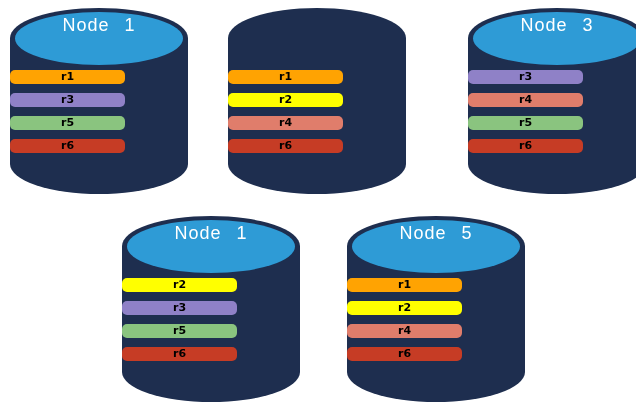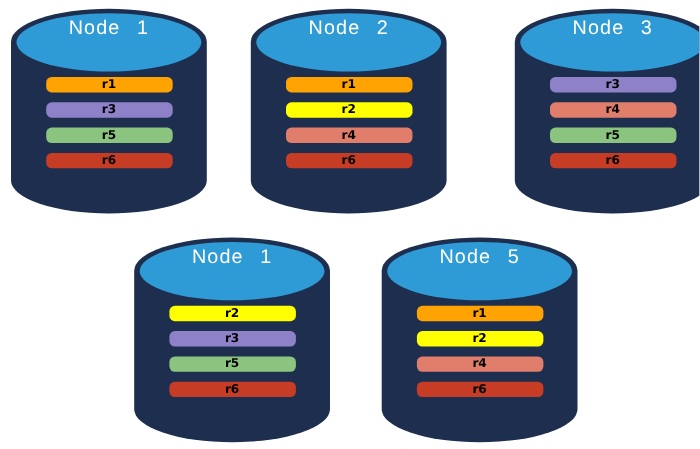--- a/index.html
+++ b/index.html
@@ -41,21 +41,21 @@
     padding-top: 3px;
     white-space: nowrap;
   }
   .bars {
     position: absolute;
     top: 62px;
     left: 0;
     right: 0;
     display: flex;
     flex-direction: column;
-    align-items: center;
+    align-items: flex-start;
     gap: 9px;
   }
   .bar {
     width: 115px;
     height: 14px;
     border-radius: 5px;
     font-family: "DejaVu Sans", sans-serif;
     font-weight: bold;
     font-size: 11px;
     line-height: 14px;
@@ -80,23 +80,20 @@
     </div>
     <div class="bars">
       <div class="bar" style="background: rgb(255, 163, 2);">r1</div>
       <div class="bar" style="background: rgb(143, 129, 199);">r3</div>
       <div class="bar" style="background: rgb(138, 196, 127);">r5</div>
       <div class="bar" style="background: rgb(198, 60, 37);">r6</div>
     </div>
   </div>
 
   <div class="cyl pos-n2" style="background: rgb(30, 46, 79);">
-    <div class="cyl-top" style="background: rgb(46, 155, 214);">
-      <span class="node-label">Node 2</span>
-    </div>
     <div class="bars">
       <div class="bar" style="background: rgb(255, 163, 2);">r1</div>
       <div class="bar" style="background: rgb(255, 255, 0);">r2</div>
       <div class="bar" style="background: rgb(224, 125, 107);">r4</div>
       <div class="bar" style="background: rgb(198, 60, 37);">r6</div>
     </div>
   </div>
 
   <div class="cyl pos-n3" style="background: rgb(30, 46, 79);">
     <div class="cyl-top" style="background: rgb(46, 155, 214);">

